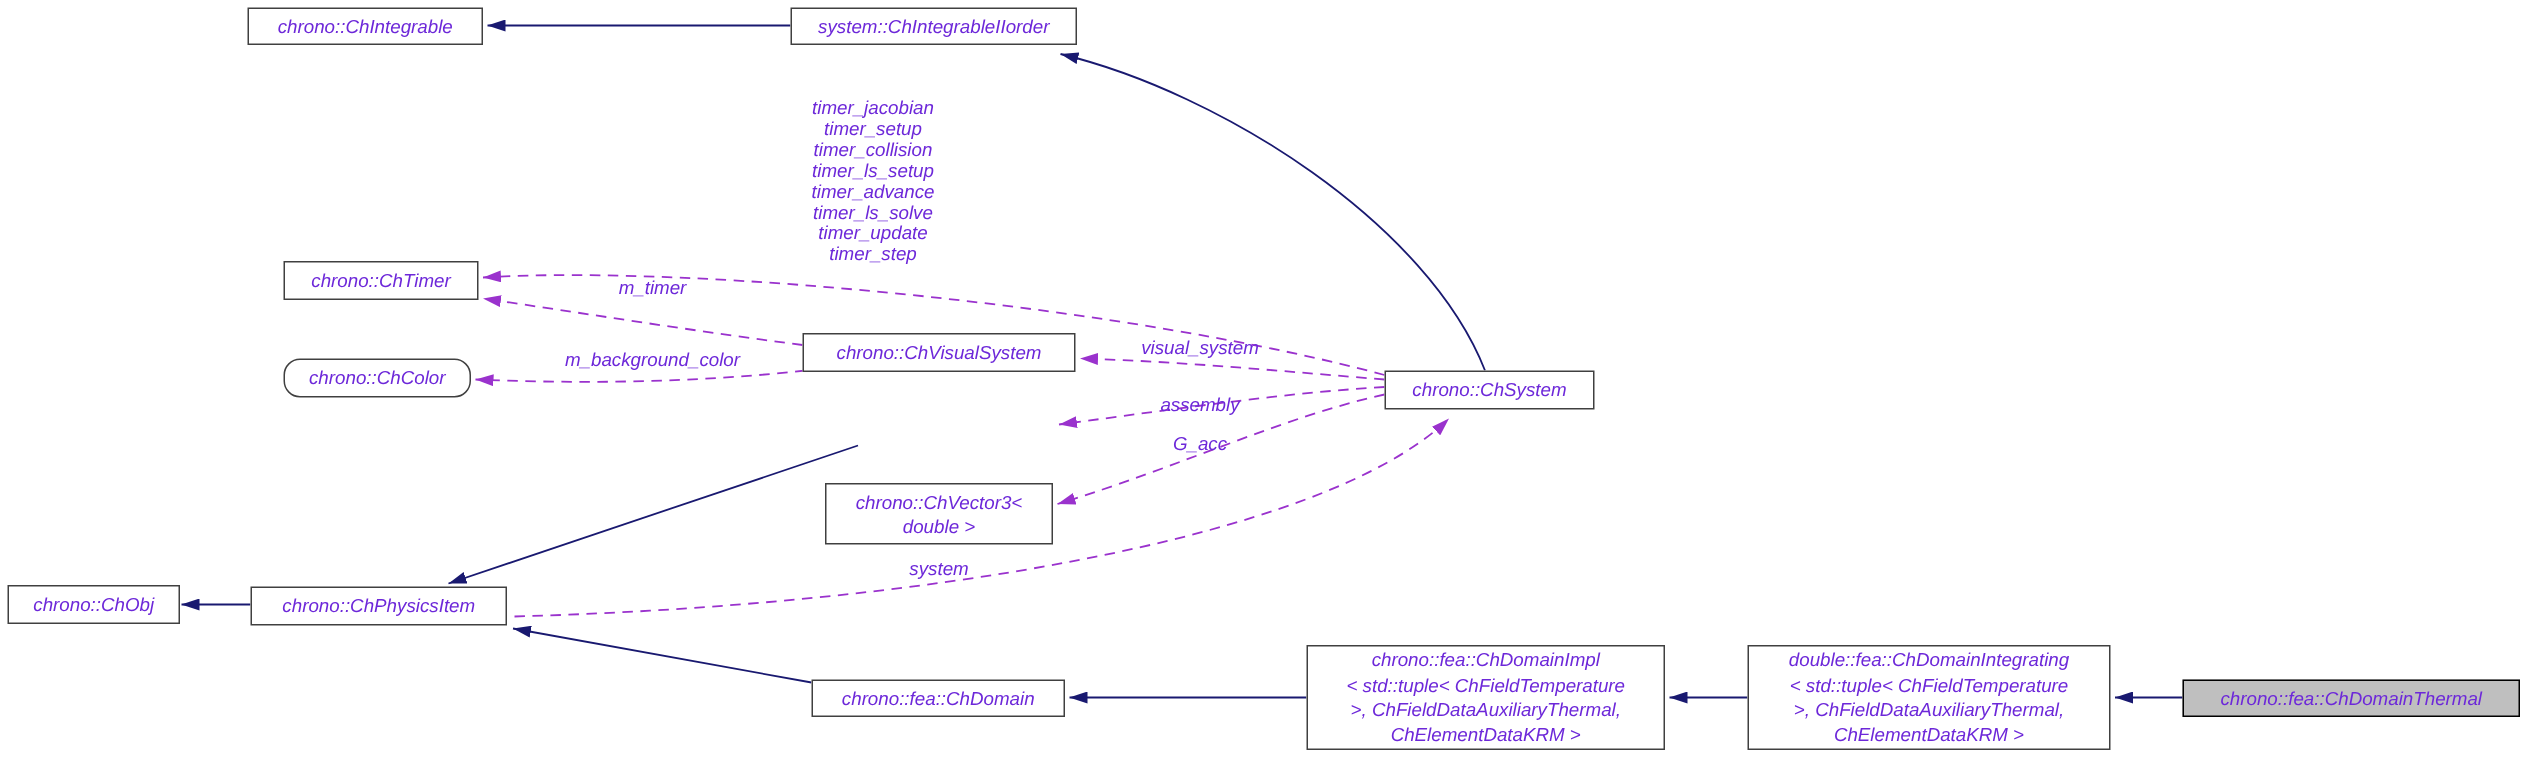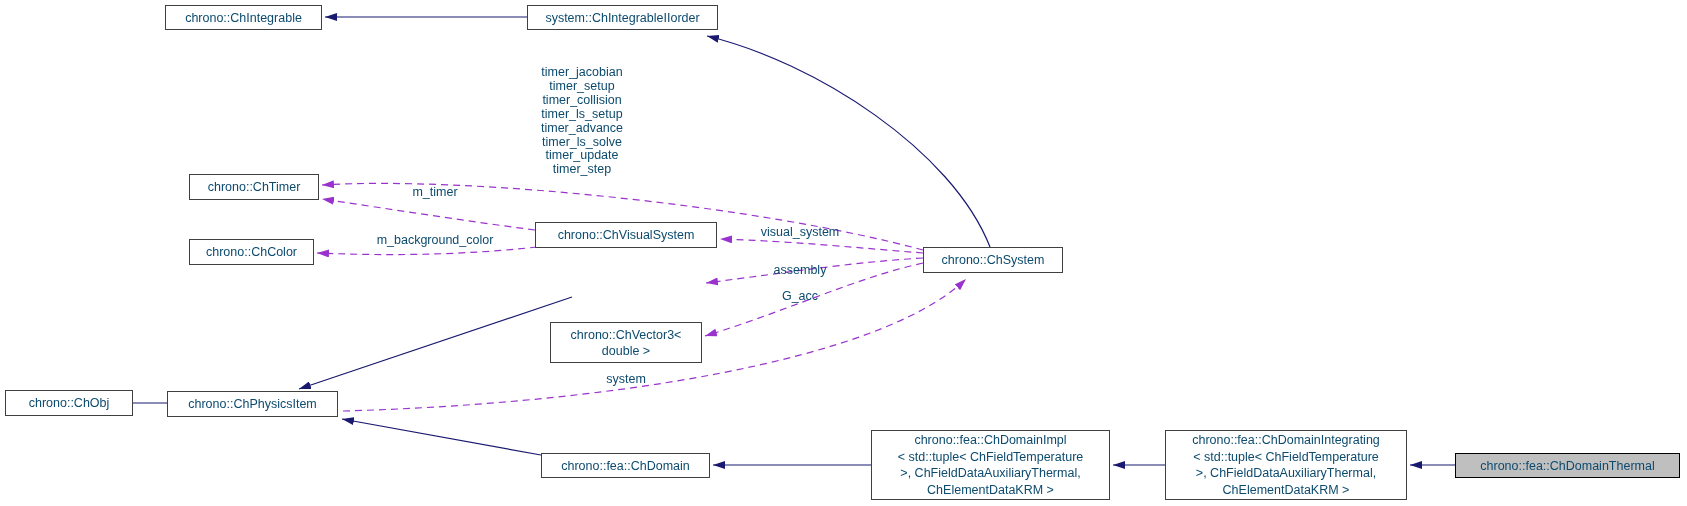--- a/index.html
+++ b/index.html
@@ -1,22 +1,23 @@
 <!DOCTYPE html>
 <html><head>
 <meta charset="utf-8">
 <style>
   html,body{margin:0;padding:0;background:#ffffff;}
   .canvas{
     position:relative;
     width:1687px;height:506px;
     font-family:"Liberation Sans", sans-serif;
-    font-size:12.5px;color:#0c4a6e;
+    font-size:12.5px;color:#6d28d9;
     background:#ffffff;
     overflow:hidden;
+    font-style:italic;
   }
   svg.edges{position:absolute;left:0;top:0;width:1687px;height:506px;}
   .node{
     position:absolute;
     background:#ffffff;
     border:1px solid #404040;
     display:flex;flex-direction:column;
     align-items:center;justify-content:center;
     text-align:center;
     line-height:16px;
@@ -78,59 +79,59 @@
   </div>
 
   <div class="node" style="left:527px;top:5px;width:191px;height:25px;">
     <span>system::ChIntegrableIIorder</span>
   </div>
 
   <div class="node" style="left:189px;top:174px;width:130px;height:26px;">
     <span>chrono::ChTimer</span>
   </div>
 
-  <div class="node" style="left:189px;top:239px;width:125px;height:26px;">
+  <div class="node" style="left:189px;top:239px;width:125px;height:26px;border-radius:11px;">
     <span>chrono::ChColor</span>
   </div>
 
   <div class="node" style="left:535px;top:222px;width:182px;height:26px;">
     <span>chrono::ChVisualSystem</span>
   </div>
 
 
   <div class="node" style="left:550px;top:322px;width:152px;height:41px;">
     <span>chrono::ChVector3&lt;</span>
     <span>double &gt;</span>
   </div>
 
   <div class="node" style="left:923px;top:247px;width:140px;height:26px;">
     <span>chrono::ChSystem</span>
   </div>
 
-  <div class="node" style="left:5px;top:390px;width:128px;height:26px;text-align:right;">
+  <div class="node" style="left:5px;top:390px;width:115px;height:26px;text-align:right;">
     <span>chrono::ChObj</span>
   </div>
 
   <div class="node" style="left:167px;top:391px;width:171px;height:26px;">
     <span>chrono::ChPhysicsItem</span>
   </div>
 
   <div class="node" style="left:541px;top:453px;width:169px;height:25px;">
     <span>chrono::fea::ChDomain</span>
   </div>
 
   <div class="node" style="left:871px;top:430px;width:239px;height:70px;line-height:16.5px;">
     <span>chrono::fea::ChDomainImpl</span>
     <span>&lt; std::tuple&lt; ChFieldTemperature</span>
     <span>&gt;, ChFieldDataAuxiliaryThermal,</span>
     <span>ChElementDataKRM &gt;</span>
   </div>
 
   <div class="node" style="left:1165px;top:430px;width:242px;height:70px;line-height:16.5px;">
-    <span>chrono::fea::ChDomainIntegrating</span>
+    <span>double::fea::ChDomainIntegrating</span>
     <span>&lt; std::tuple&lt; ChFieldTemperature</span>
     <span>&gt;, ChFieldDataAuxiliaryThermal,</span>
     <span>ChElementDataKRM &gt;</span>
   </div>
 
   <div class="node selected" style="left:1455px;top:453px;width:225px;height:25px;">
     <span>chrono::fea::ChDomainThermal</span>
   </div>
 
   <div class="edge-label" style="left:500px;top:66px;width:164px;">

